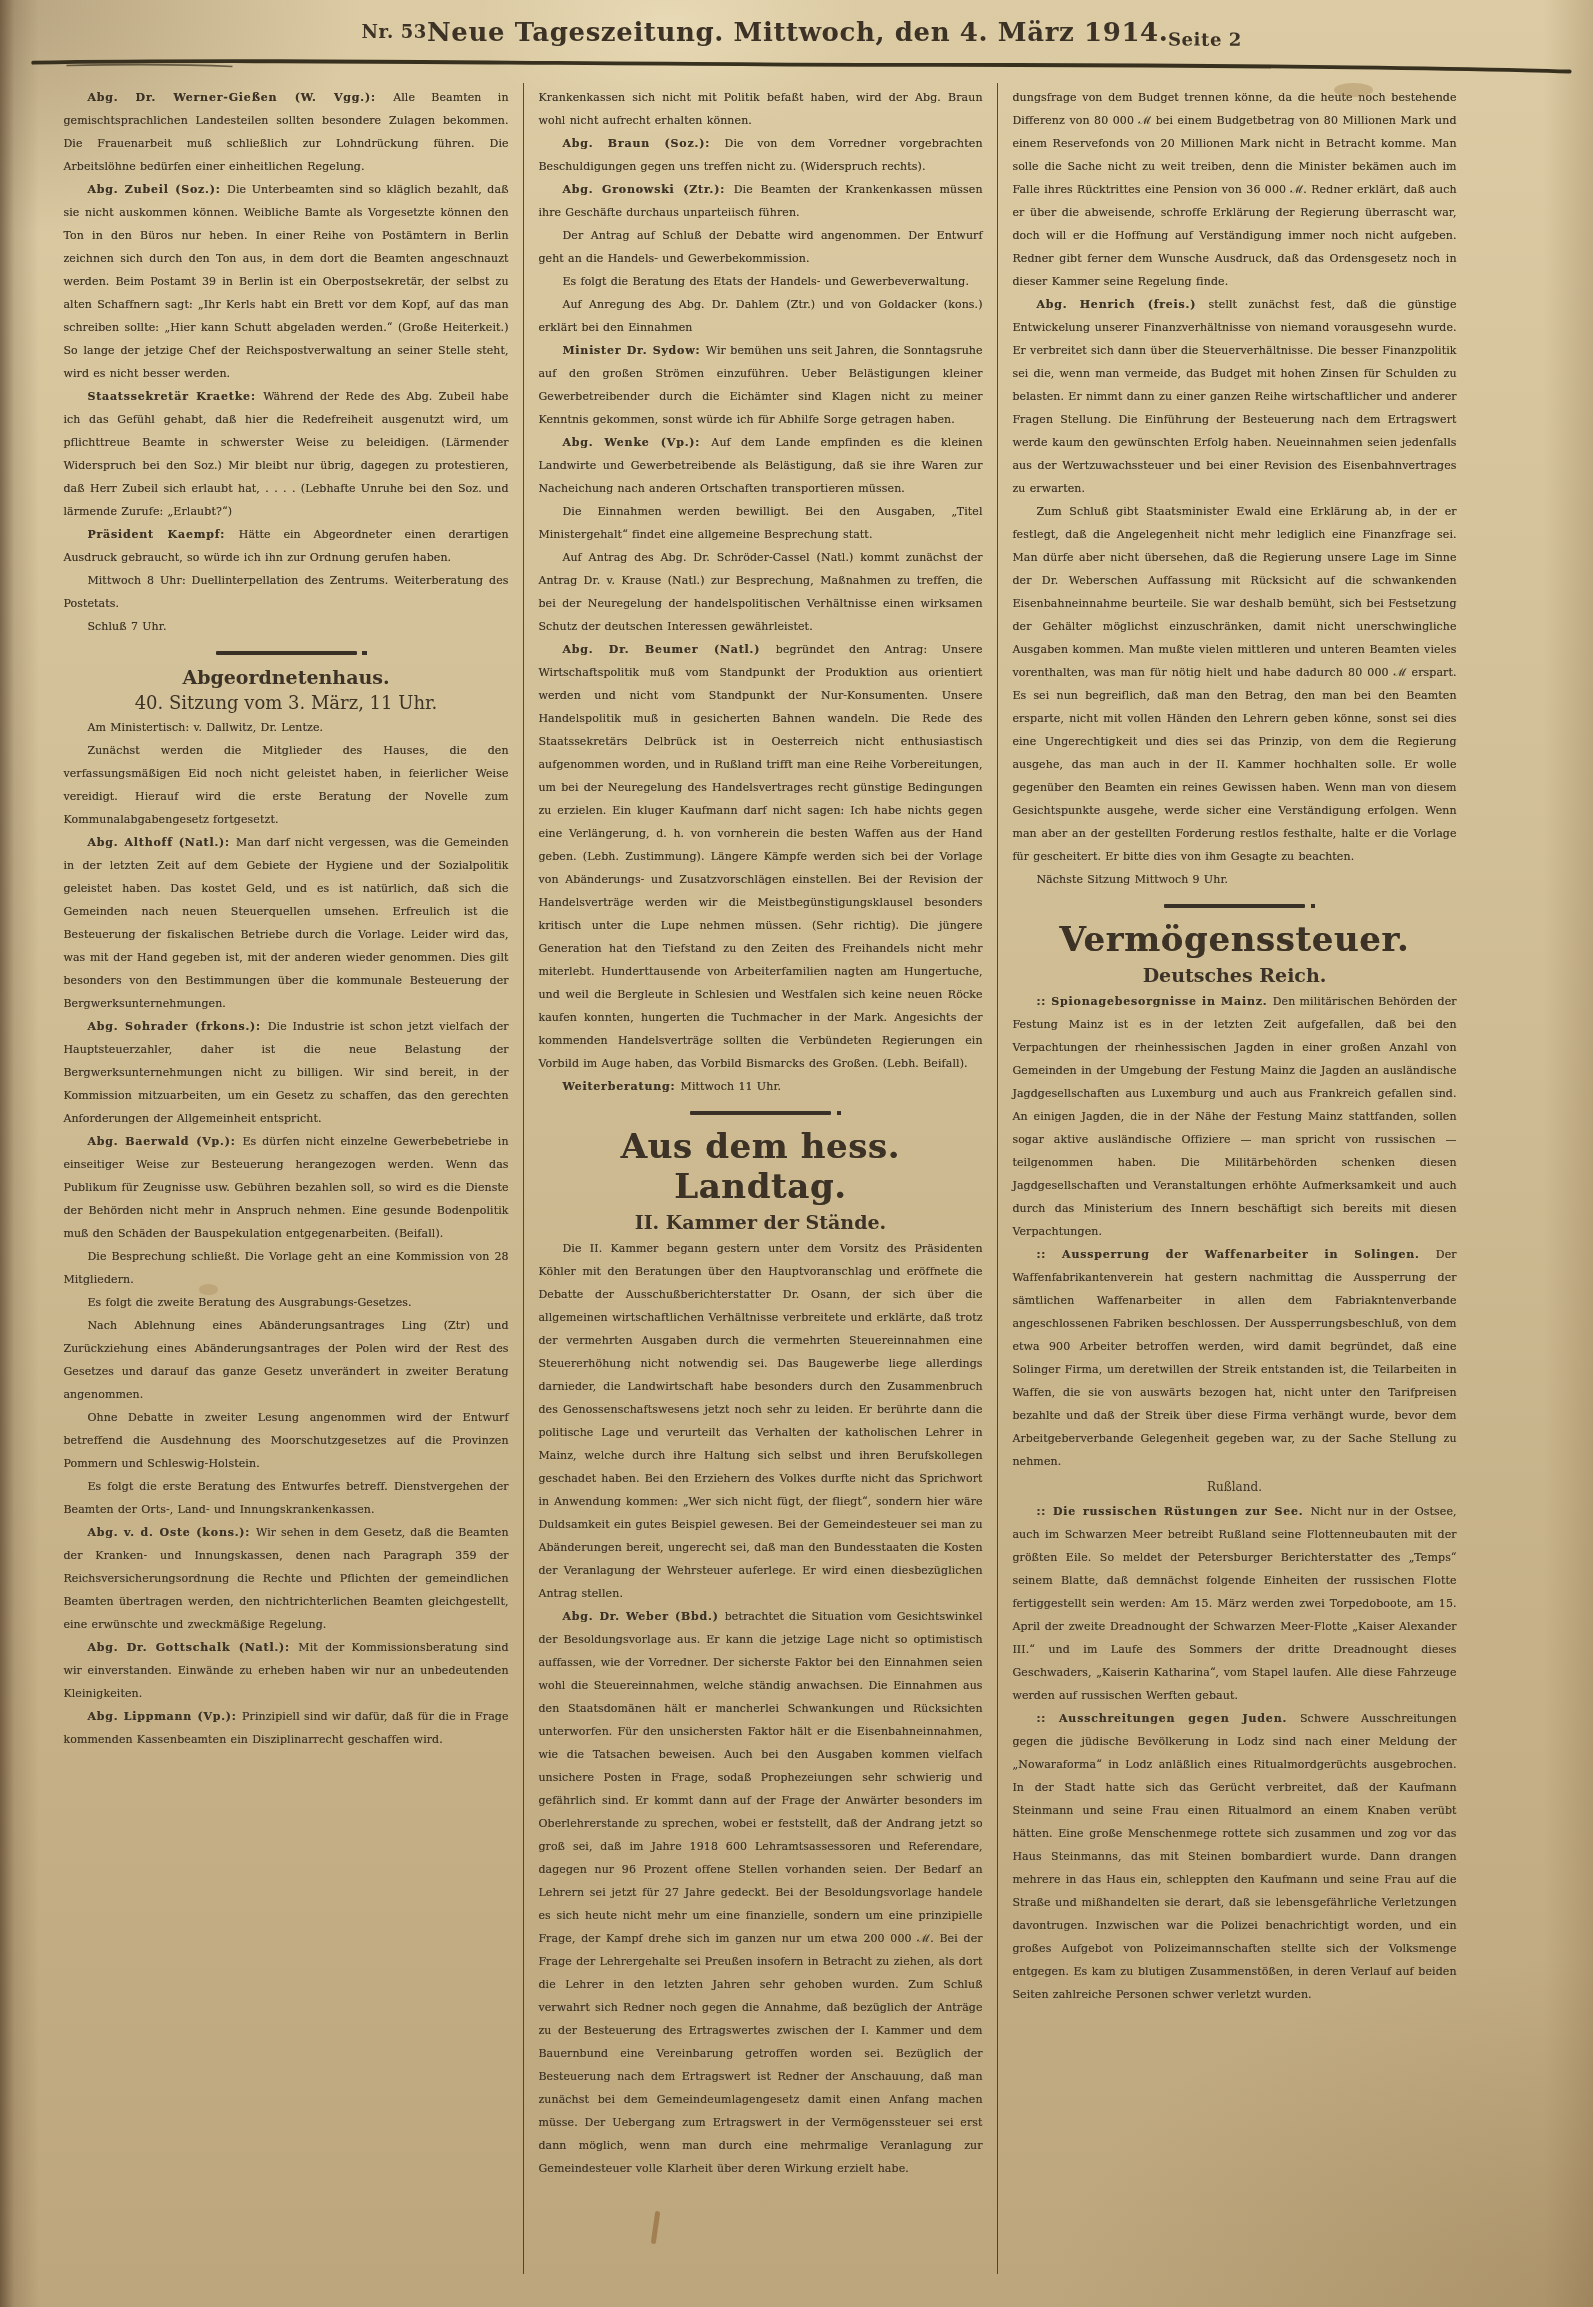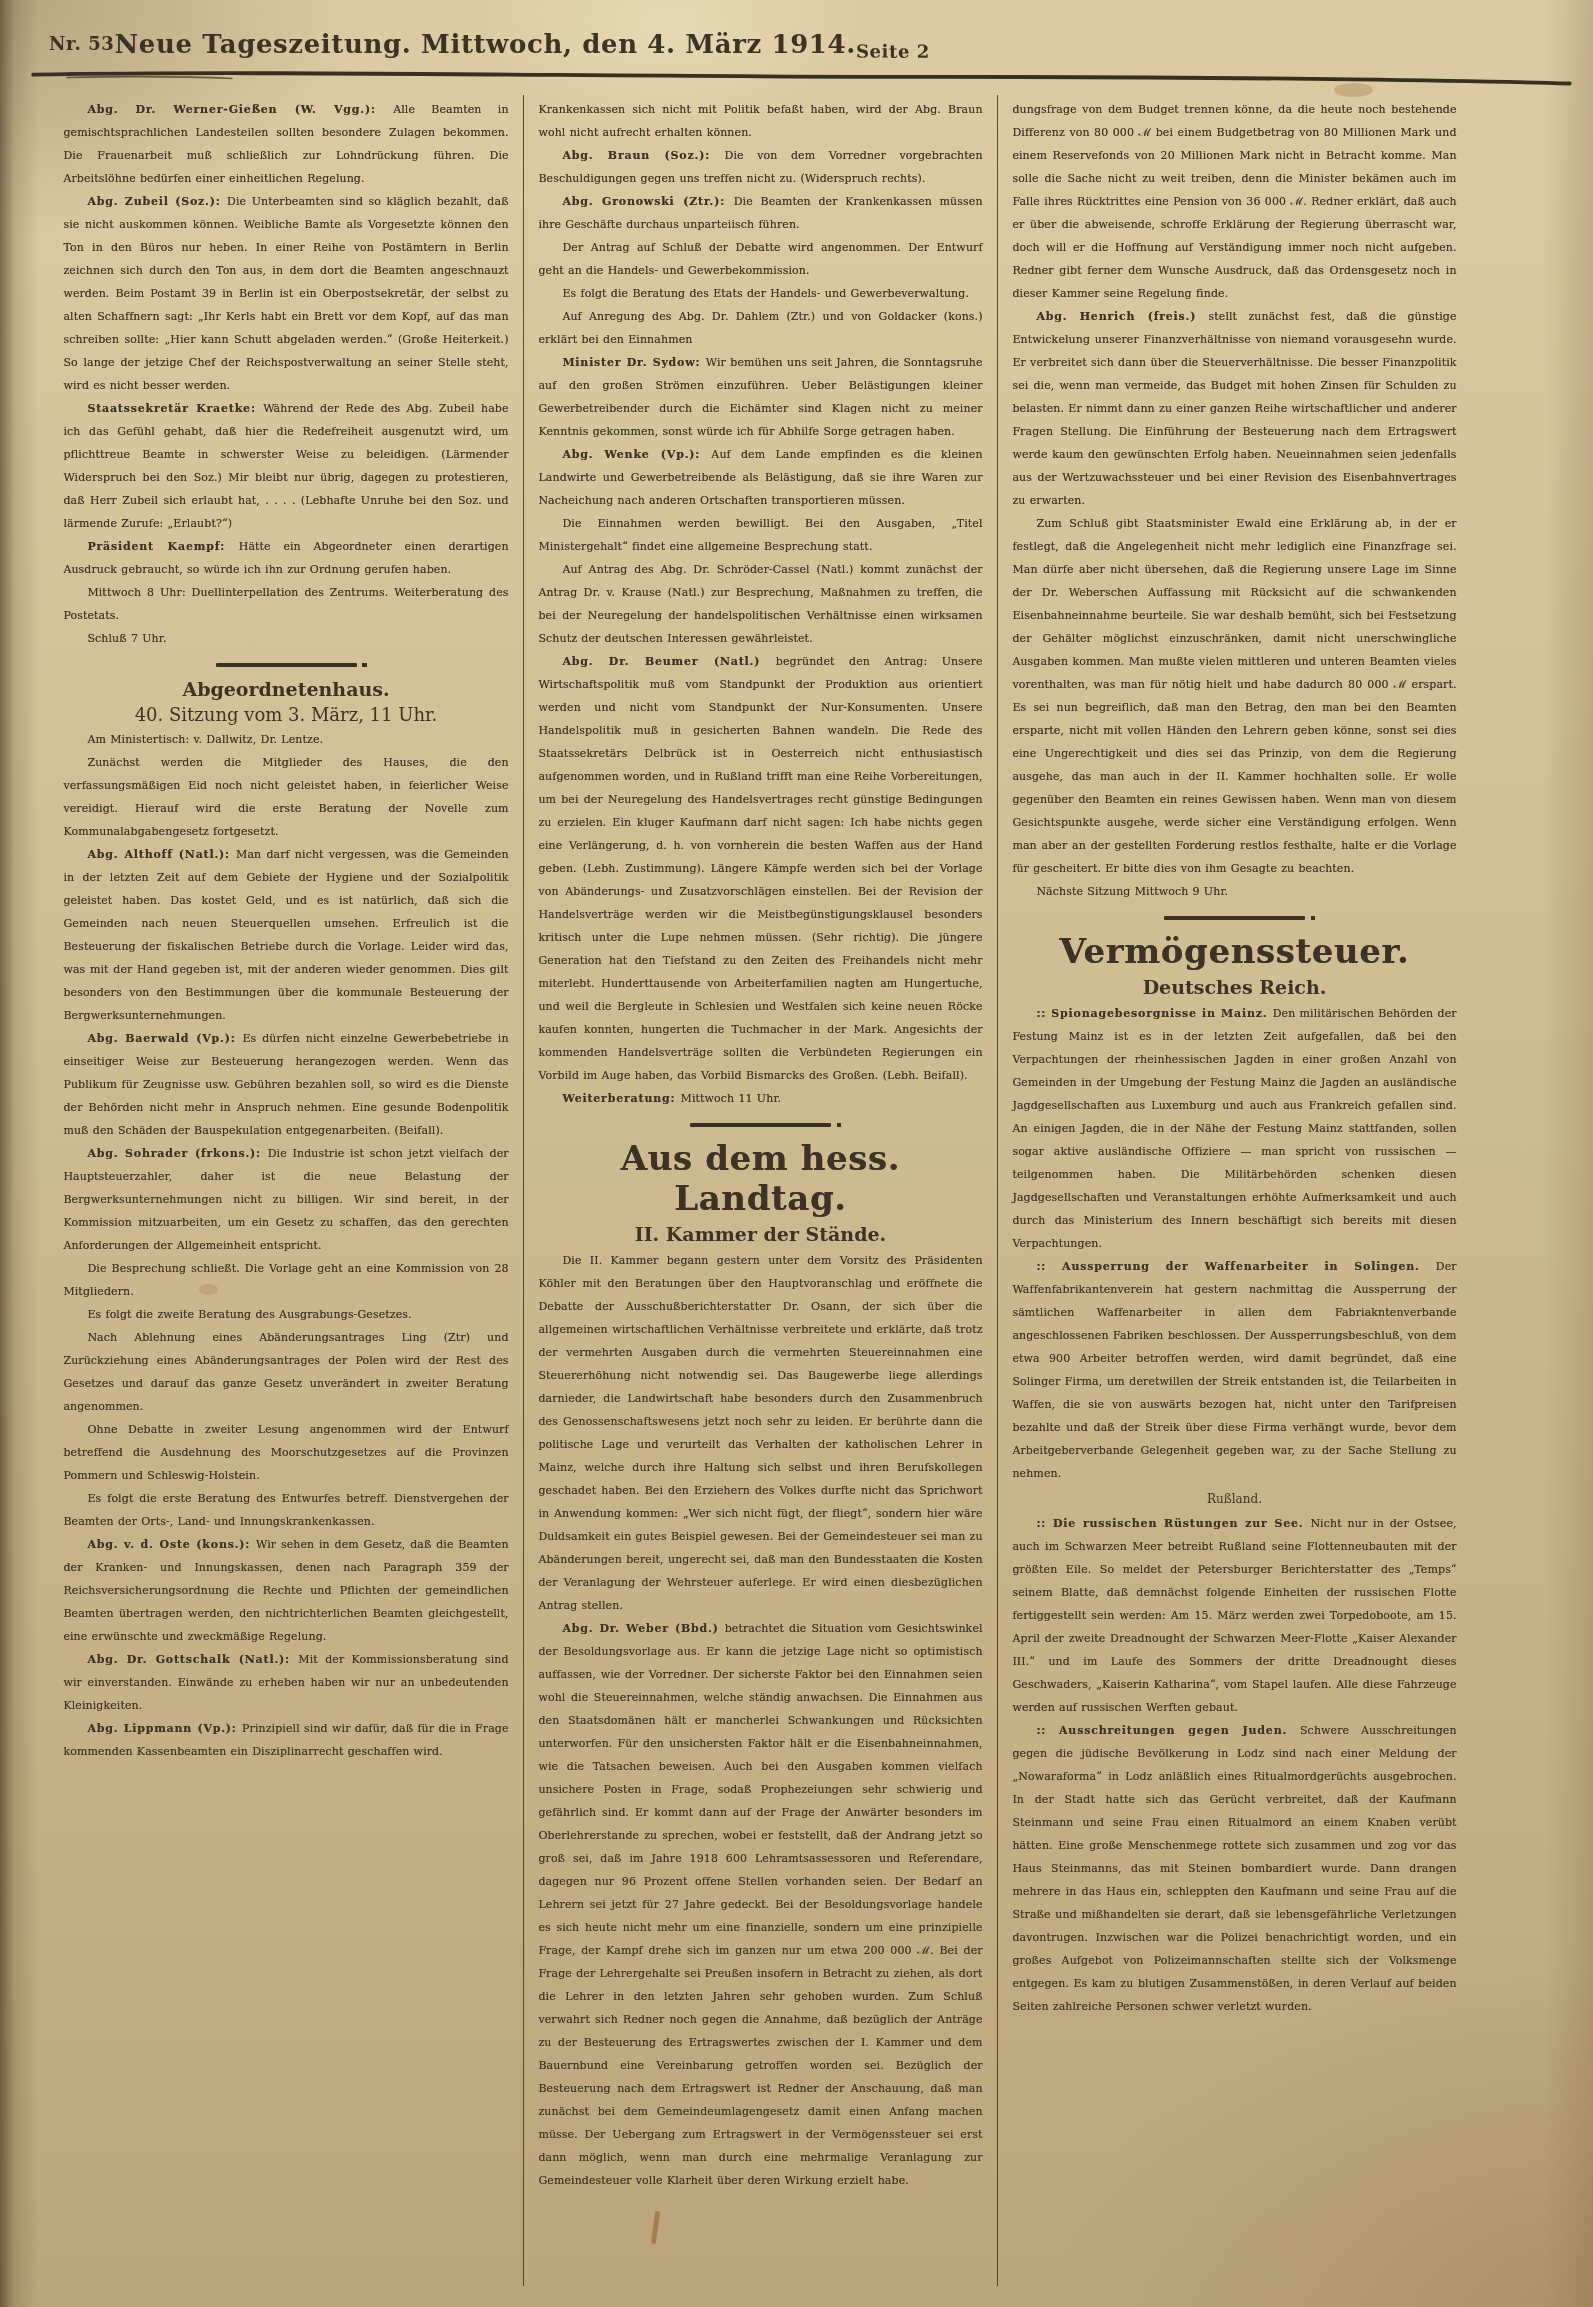--- a/index.html
+++ b/index.html
@@ -13,24 +13,23 @@
       radial-gradient(553px 360px at 0% 0%, rgba(95,70,42,0.30), transparent 65%),
       radial-gradient(277px 166px at 42% 1%, rgba(255,245,215,0.35), transparent 70%),
       linear-gradient(90deg, rgba(62,40,22,0.60) 0px, rgba(62,40,22,0.18) 14.4px, rgba(62,40,22,0) 39px),
       linear-gradient(270deg, rgba(120,92,55,0.25) 0px, rgba(120,92,55,0) 50px),
       linear-gradient(180deg, rgba(235,220,180,0.45) 0%, rgba(205,185,140,0.25) 45%, rgba(160,130,85,0.40) 100%);
     font-family:"DejaVu Serif","Liberation Serif",serif;
     color:#3c3326;
   }
   .page-header{
     position:relative;
-    display:flex;justify-content:flex-start;align-items:baseline;
+    display:flex;justify-content:center;align-items:baseline;
     padding:14.4px 39px 0 49px;
     height:41px;
-    margin-top:12px;
   }
   .issue,.pagenum{font-size:18px;font-weight:bold;letter-spacing:0.6px;}
   .pagenum{transform:rotate(0.4deg) translateY(7.7px);}
   .masthead{font-size:26px;font-weight:bold;letter-spacing:0.6px;transform:translateY(3.3px);}
   .head-rule{display:block;margin:0;width:1594px;height:22px;}
   .cols{
     display:flex;
     padding:5.5px 35px 0 49px;
   }
   .col{
@@ -102,22 +101,22 @@
         <p class="para"><span class="lead">Staatssekretär Kraetke: </span>Während der Rede des Abg. Zubeil habe ich das Gefühl gehabt, daß hier die Redefreiheit ausgenutzt wird, um pflichttreue Beamte in schwerster Weise zu beleidigen. (Lärmender Widerspruch bei den Soz.) Mir bleibt nur übrig, dagegen zu protestieren, daß Herr Zubeil sich erlaubt hat, . . . . (Lebhafte Unruhe bei den Soz. und lärmende Zurufe: „Erlaubt?“)</p>
         <p class="para"><span class="lead">Präsident Kaempf: </span>Hätte ein Abgeordneter einen derartigen Ausdruck gebraucht, so würde ich ihn zur Ordnung gerufen haben.</p>
         <p class="para">Mittwoch 8 Uhr: Duellinterpellation des Zentrums. Weiterberatung des Postetats.</p>
         <p class="para">Schluß 7 Uhr.</p>
         <div class="short-rule"></div>
         <div class="subheadline">Abgeordnetenhaus.</div>
         <div class="session-line">40. Sitzung vom 3. März, 11 Uhr.</div>
         <p class="para">Am Ministertisch: v. Dallwitz, Dr. Lentze.</p>
         <p class="para">Zunächst werden die Mitglieder des Hauses, die den verfassungsmäßigen Eid noch nicht geleistet haben, in feierlicher Weise vereidigt. Hierauf wird die erste Beratung der Novelle zum Kommunalabgabengesetz fortgesetzt.</p>
         <p class="para"><span class="lead">Abg. Althoff (Natl.): </span>Man darf nicht vergessen, was die Gemeinden in der letzten Zeit auf dem Gebiete der Hygiene und der Sozialpolitik geleistet haben. Das kostet Geld, und es ist natürlich, daß sich die Gemeinden nach neuen Steuerquellen umsehen. Erfreulich ist die Besteuerung der fiskalischen Betriebe durch die Vorlage. Leider wird das, was mit der Hand gegeben ist, mit der anderen wieder genommen. Dies gilt besonders von den Bestimmungen über die kommunale Besteuerung der Bergwerksunternehmungen.</p>
+        <p class="para"><span class="lead">Abg. Sohrader (frkons.): </span>Die Industrie ist schon jetzt vielfach der Hauptsteuerzahler, daher ist die neue Belastung der Bergwerksunternehmungen nicht zu billigen. Wir sind bereit, in der Kommission mitzuarbeiten, um ein Gesetz zu schaffen, das den gerechten Anforderungen der Allgemeinheit entspricht.</p>
         <p class="para"><span class="lead">Abg. Baerwald (Vp.): </span>Es dürfen nicht einzelne Gewerbebetriebe in einseitiger Weise zur Besteuerung herangezogen werden. Wenn das Publikum für Zeugnisse usw. Gebühren bezahlen soll, so wird es die Dienste der Behörden nicht mehr in Anspruch nehmen. Eine gesunde Bodenpolitik muß den Schäden der Bauspekulation entgegenarbeiten. (Beifall).</p>
-        <p class="para"><span class="lead">Abg. Sohrader (frkons.): </span>Die Industrie ist schon jetzt vielfach der Hauptsteuerzahler, daher ist die neue Belastung der Bergwerksunternehmungen nicht zu billigen. Wir sind bereit, in der Kommission mitzuarbeiten, um ein Gesetz zu schaffen, das den gerechten Anforderungen der Allgemeinheit entspricht.</p>
         <p class="para">Die Besprechung schließt. Die Vorlage geht an eine Kommission von 28 Mitgliedern.</p>
         <p class="para">Es folgt die zweite Beratung des Ausgrabungs-Gesetzes.</p>
         <p class="para">Nach Ablehnung eines Abänderungsantrages Ling (Ztr) und Zurückziehung eines Abänderungsantrages der Polen wird der Rest des Gesetzes und darauf das ganze Gesetz unverändert in zweiter Beratung angenommen.</p>
         <p class="para">Ohne Debatte in zweiter Lesung angenommen wird der Entwurf betreffend die Ausdehnung des Moorschutzgesetzes auf die Provinzen Pommern und Schleswig-Holstein.</p>
         <p class="para">Es folgt die erste Beratung des Entwurfes betreff. Dienstvergehen der Beamten der Orts-, Land- und Innungskrankenkassen.</p>
         <p class="para"><span class="lead">Abg. v. d. Oste (kons.): </span>Wir sehen in dem Gesetz, daß die Beamten der Kranken- und Innungskassen, denen nach Paragraph 359 der Reichsversicherungsordnung die Rechte und Pflichten der gemeindlichen Beamten übertragen werden, den nichtrichterlichen Beamten gleichgestellt, eine erwünschte und zweckmäßige Regelung.</p>
         <p class="para"><span class="lead">Abg. Dr. Gottschalk (Natl.): </span>Mit der Kommissionsberatung sind wir einverstanden. Einwände zu erheben haben wir nur an unbedeutenden Kleinigkeiten.</p>
         <p class="para"><span class="lead">Abg. Lippmann (Vp.): </span>Prinzipiell sind wir dafür, daß für die in Frage kommenden Kassenbeamten ein Disziplinarrecht geschaffen wird.</p>
       </div>
     <div class="col">

